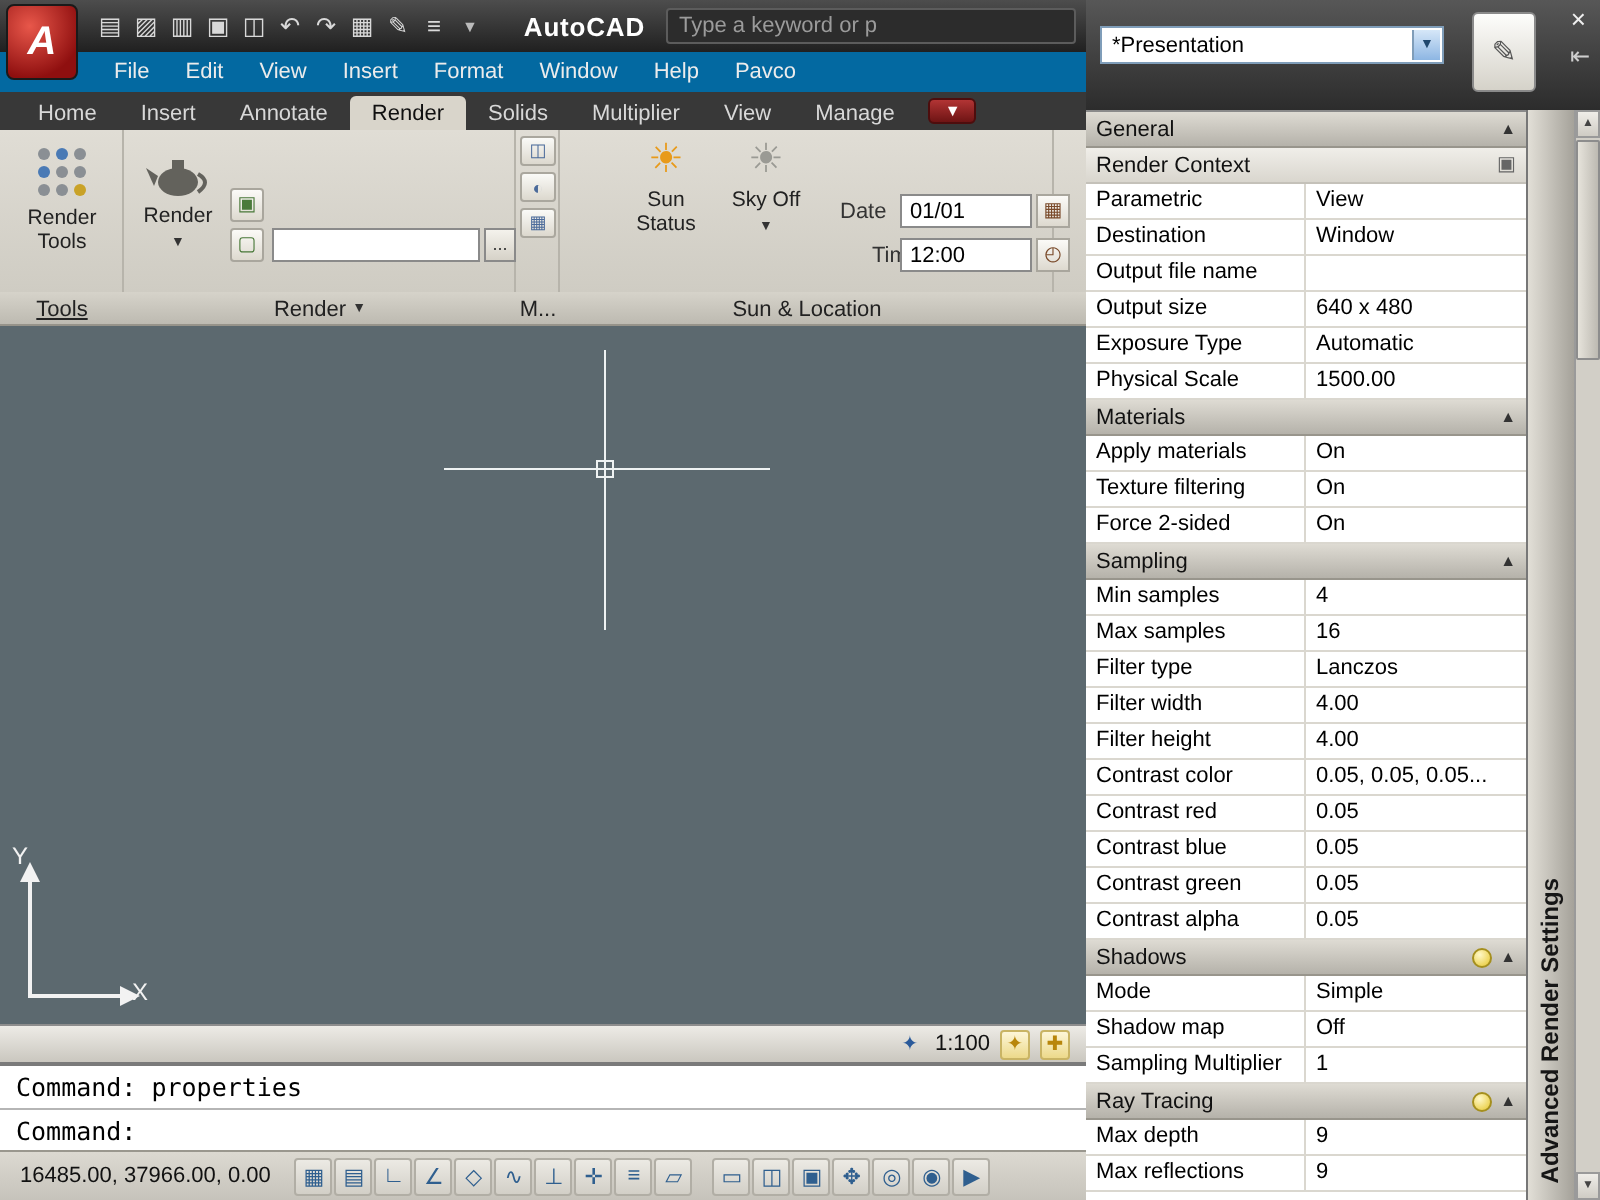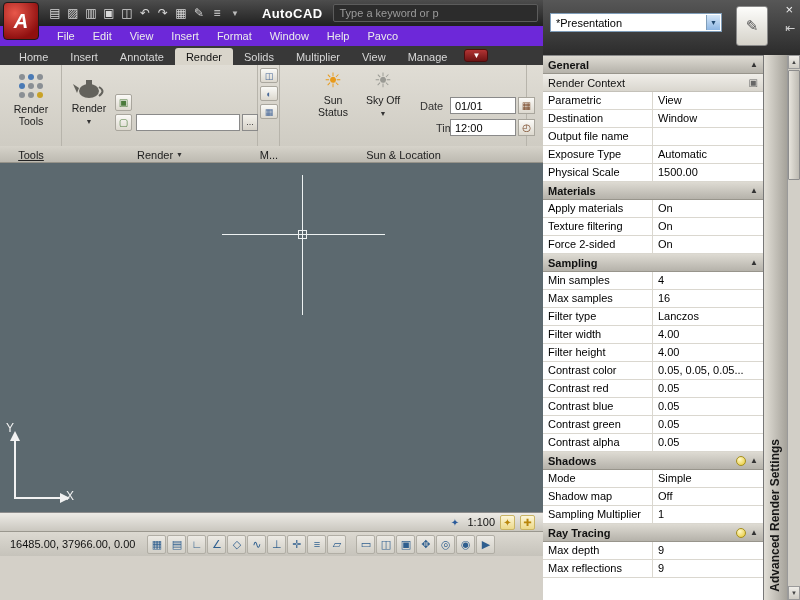--- a/index.html
+++ b/index.html
@@ -12,21 +12,21 @@
 
   
   #titlebar { position:relative; height:26px; background:linear-gradient(#4d4d4d,#202020); display:flex; align-items:center; padding-left:46px; gap:2px; }
   #logo { position:absolute; left:3px; top:2px; width:36px; height:38px; z-index:6; border-radius:4px; border:1px solid #1a1a1a; background:radial-gradient(circle at 32% 28%, #e8574a, #8f0f0f 75%); color:#fff; font-weight:bold; font-style:italic; font-size:20px; display:flex; align-items:center; justify-content:center; }
   .qat-icon { width:18px; height:18px; display:flex; align-items:center; justify-content:center; color:#d9d9d9; font-size:12px; cursor:default; }
   .qat-dd { color:#bbb; font-size:8px; margin:0 3px; }
   #app-name { color:#fff; font-weight:bold; font-size:13px; margin:0 8px 0 18px; letter-spacing:.4px; }
   #search-box { flex:1; height:18px; margin-right:5px; background:#2c2c2c; border:1px solid #5c5c5c; border-radius:2px; color:#9b9b9b; display:flex; align-items:center; padding:0 6px; overflow:hidden; white-space:nowrap; }
 
   
-  #menubar { height:20px; background:#6d28d9; display:flex; align-items:center; padding-left:48px; }
+  #menubar { height:20px; background:#0369a1; display:flex; align-items:center; padding-left:48px; }
   .menu-item { color:#ececec; padding:0 9px; line-height:20px; cursor:default; }
 
   
   #tabs { height:19px; background:#383838; display:flex; align-items:flex-end; padding-left:8px; }
   .tab { color:#d8d8d8; padding:3px 11px 2px; cursor:default;margin-top:16px; }
   .tab.active { background:#d9d5cb; color:#101010; border-radius:3px 3px 0 0; }
   #ribbon-toggle { margin:0 0 3px 6px; width:24px; height:13px; background:linear-gradient(#b23434,#6e1414); border:1px solid #4d0d0d; border-radius:3px; color:#fff; font-size:8px; text-align:center; line-height:12px; }
 
   
   #ribbon { position:relative; height:81px; background:linear-gradient(#e0ddd5,#cfccc3); }
@@ -99,21 +99,21 @@
 
   
   #palette { position:absolute; left:543px; top:0; width:257px; height:600px; background:#3d3d3d; }
   #pal-header { position:absolute; left:0; top:0; right:0; height:55px; background:linear-gradient(#575757,#2c2c2c); }
   #pal-preset { position:absolute; left:7px; top:13px; width:172px; height:19px; background:#fff; border:1px solid #7f9db9; display:flex; align-items:center; padding-left:5px; color:#000; }
   #pal-preset-btn { position:absolute; left:193px; top:6px; width:32px; height:40px; background:linear-gradient(#fdfdfb,#d5d2c9); border:1px solid #8a8a8a; border-radius:3px; display:flex; align-items:center; justify-content:center; font-size:15px; color:#555; }
   #pal-close { position:absolute; right:7px; top:3px; color:#f0f0f0; font-size:13px; line-height:13px; cursor:default; }
   #pal-dock { position:absolute; right:5px; top:22px; color:#cfcfcf; font-size:12px; line-height:12px; }
 
   #pal-grid { position:absolute; left:0; top:55px; width:220px; bottom:0; background:#fff; border-top:1px solid #8a8a8a; overflow:hidden; }
-  .p-section { height:18px; display:flex; align-items:center; padding:0 5px; font-weight:bold; color:#111; background:linear-gradient(#dedbd3,#b5b2aa); border-bottom:1px solid #98958c; }
+  .p-section { height:18px; display:flex; align-items:center; padding:0 5px; font-weight:normal; color:#111; background:linear-gradient(#dedbd3,#b5b2aa); border-bottom:1px solid #98958c; }
   .p-subsection { height:18px; display:flex; align-items:center; padding:0 5px; color:#111; background:linear-gradient(#f0eee9,#d9d6ce); border-bottom:1px solid #c4c1b9; }
   .p-row { height:18px; display:flex; border-bottom:1px solid #dad7cf; background:#fff; }
   .p-label { width:110px; padding:2px 5px; border-right:1px solid #dad7cf; color:#000; white-space:nowrap; overflow:hidden; }
   .p-value { flex:1; padding:2px 5px; color:#000; white-space:nowrap; overflow:hidden; }
   .auto { margin-left:auto; }
   .arrow { font-size:8px; color:#333; }
   .bulb { width:10px; height:10px; border-radius:50%; background:radial-gradient(circle at 35% 30%, #fff8c8, #e6c72e); border:1px solid #a58f1e; margin-right:4px; }
   .sicon { font-size:10px; color:#666; }
 
   #pal-strip { position:absolute; left:220px; top:55px; width:24px; bottom:0; background:linear-gradient(90deg,#e2dfd7,#a5a29a); border-left:1px solid #777; }
@@ -266,20 +266,24 @@
       </div>
     </div>
 
     <div id="scalebar">
       <span class="sb-icon sb-blue">✦</span>
       <span id="scale-text">1:100</span>
       <span class="sb-icon sb-gold">✦</span>
       <span class="sb-icon sb-gold">✚</span>
     </div>
 
+    <div id="cmd">
+      <div id="cmd-line1">Command: properties</div>
+      <div id="cmd-line2">Command:</div>
+    </div>
 
     <div id="statusbar">
       <span id="coords">16485.00, 37966.00, 0.00</span>
       <div class="st-group" id="st-left">
           <span class="st-icon">▦</span>
           <span class="st-icon">▤</span>
           <span class="st-icon">∟</span>
           <span class="st-icon">∠</span>
           <span class="st-icon">◇</span>
           <span class="st-icon">∿</span>
@@ -328,20 +332,24 @@
         </div>
         <div class="p-row">
           <div class="p-label">Destination</div>
           <div class="p-value">Window</div>
         </div>
         <div class="p-row">
           <div class="p-label">Output file name</div>
           <div class="p-value"></div>
         </div>
         <div class="p-row">
+          <div class="p-label">Output size</div>
+          <div class="p-value">640 x 480</div>
+        </div>
+        <div class="p-row">
           <div class="p-label">Exposure Type</div>
           <div class="p-value">Automatic</div>
         </div>
         <div class="p-row">
           <div class="p-label">Physical Scale</div>
           <div class="p-value">1500.00</div>
         </div>
         <div class="p-section">
           <span>Materials</span>
           <span class="arrow auto">▲</span>

